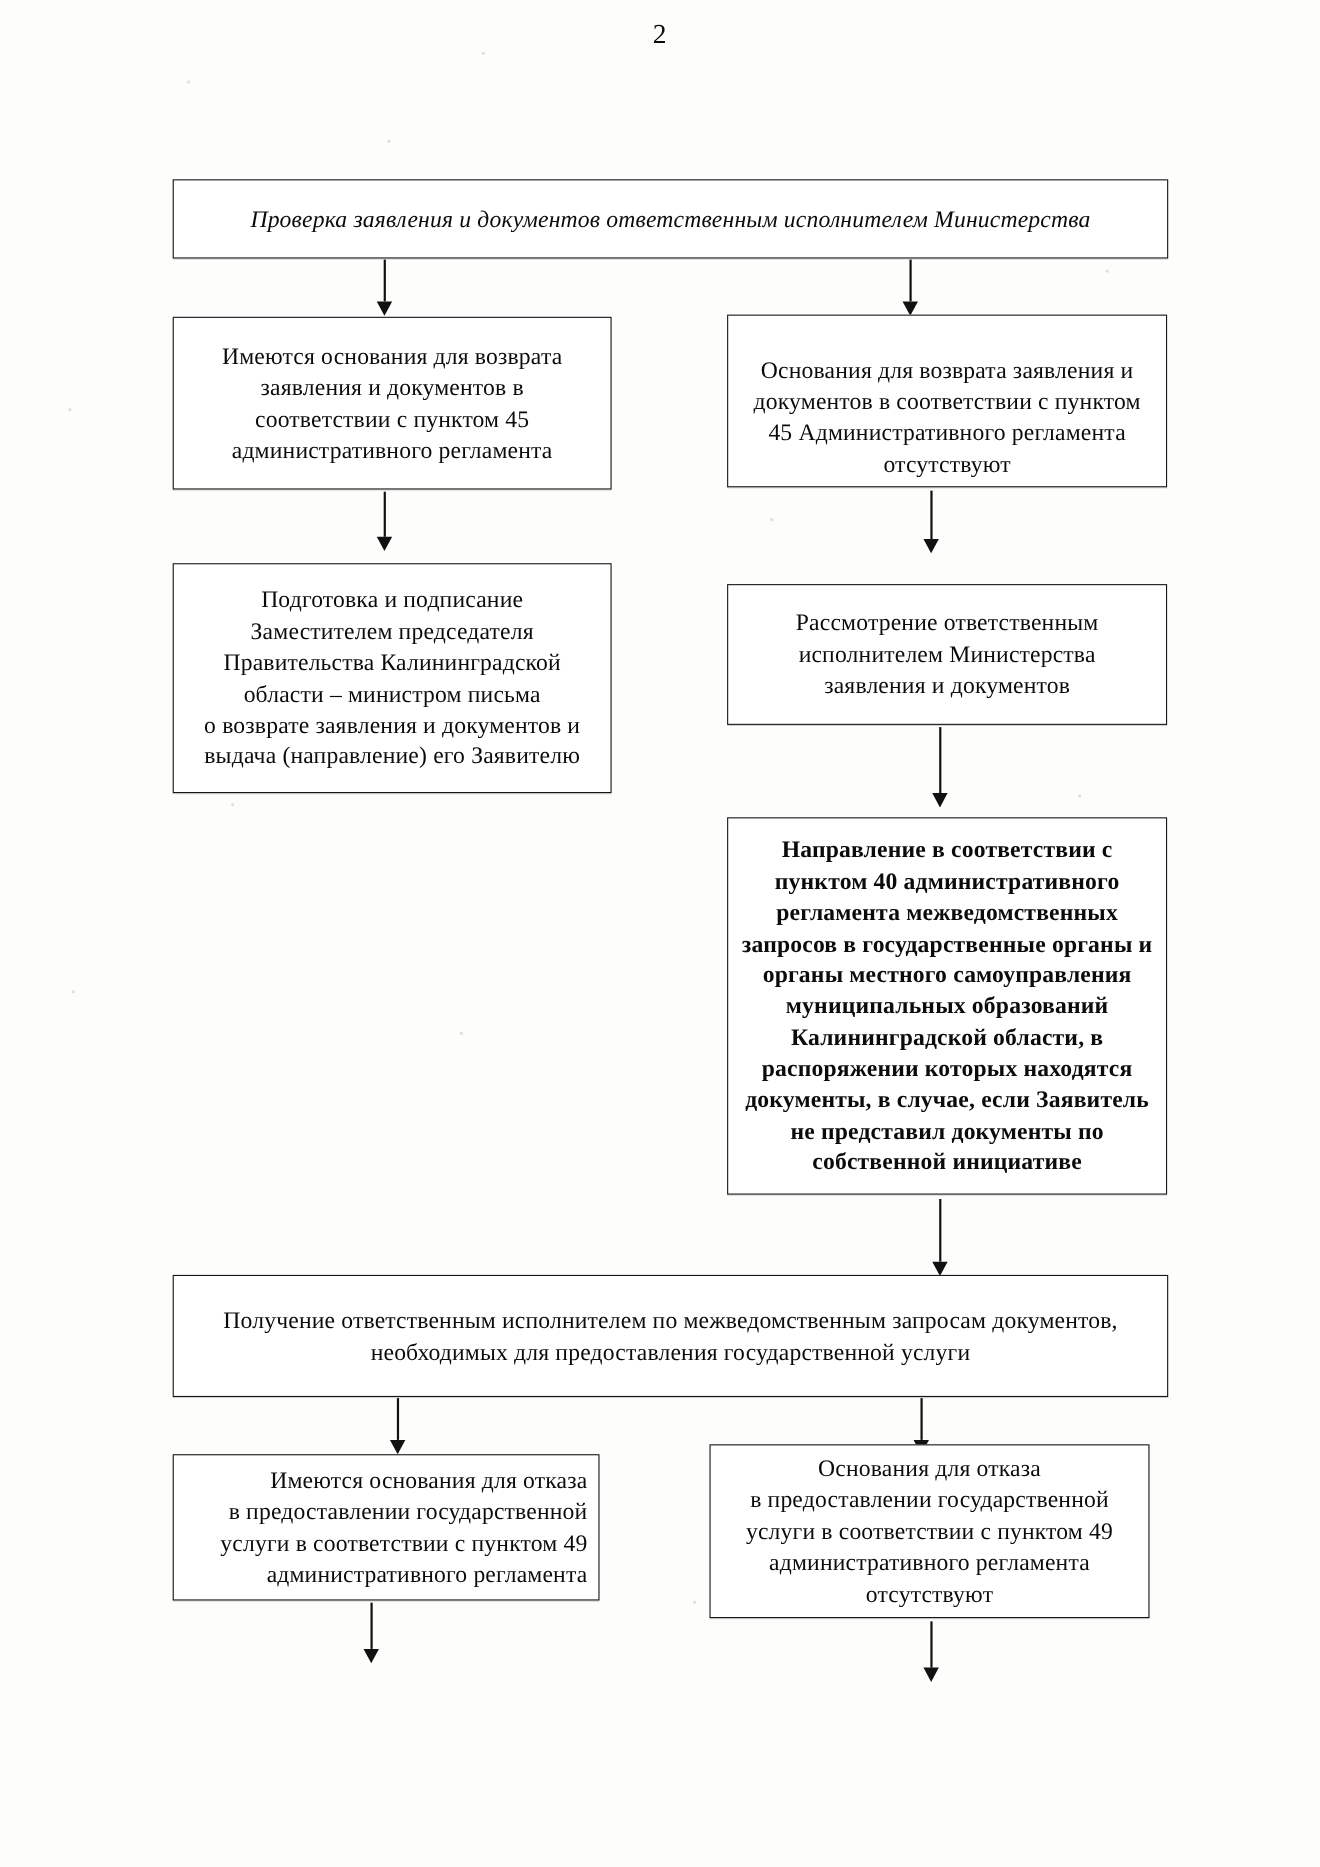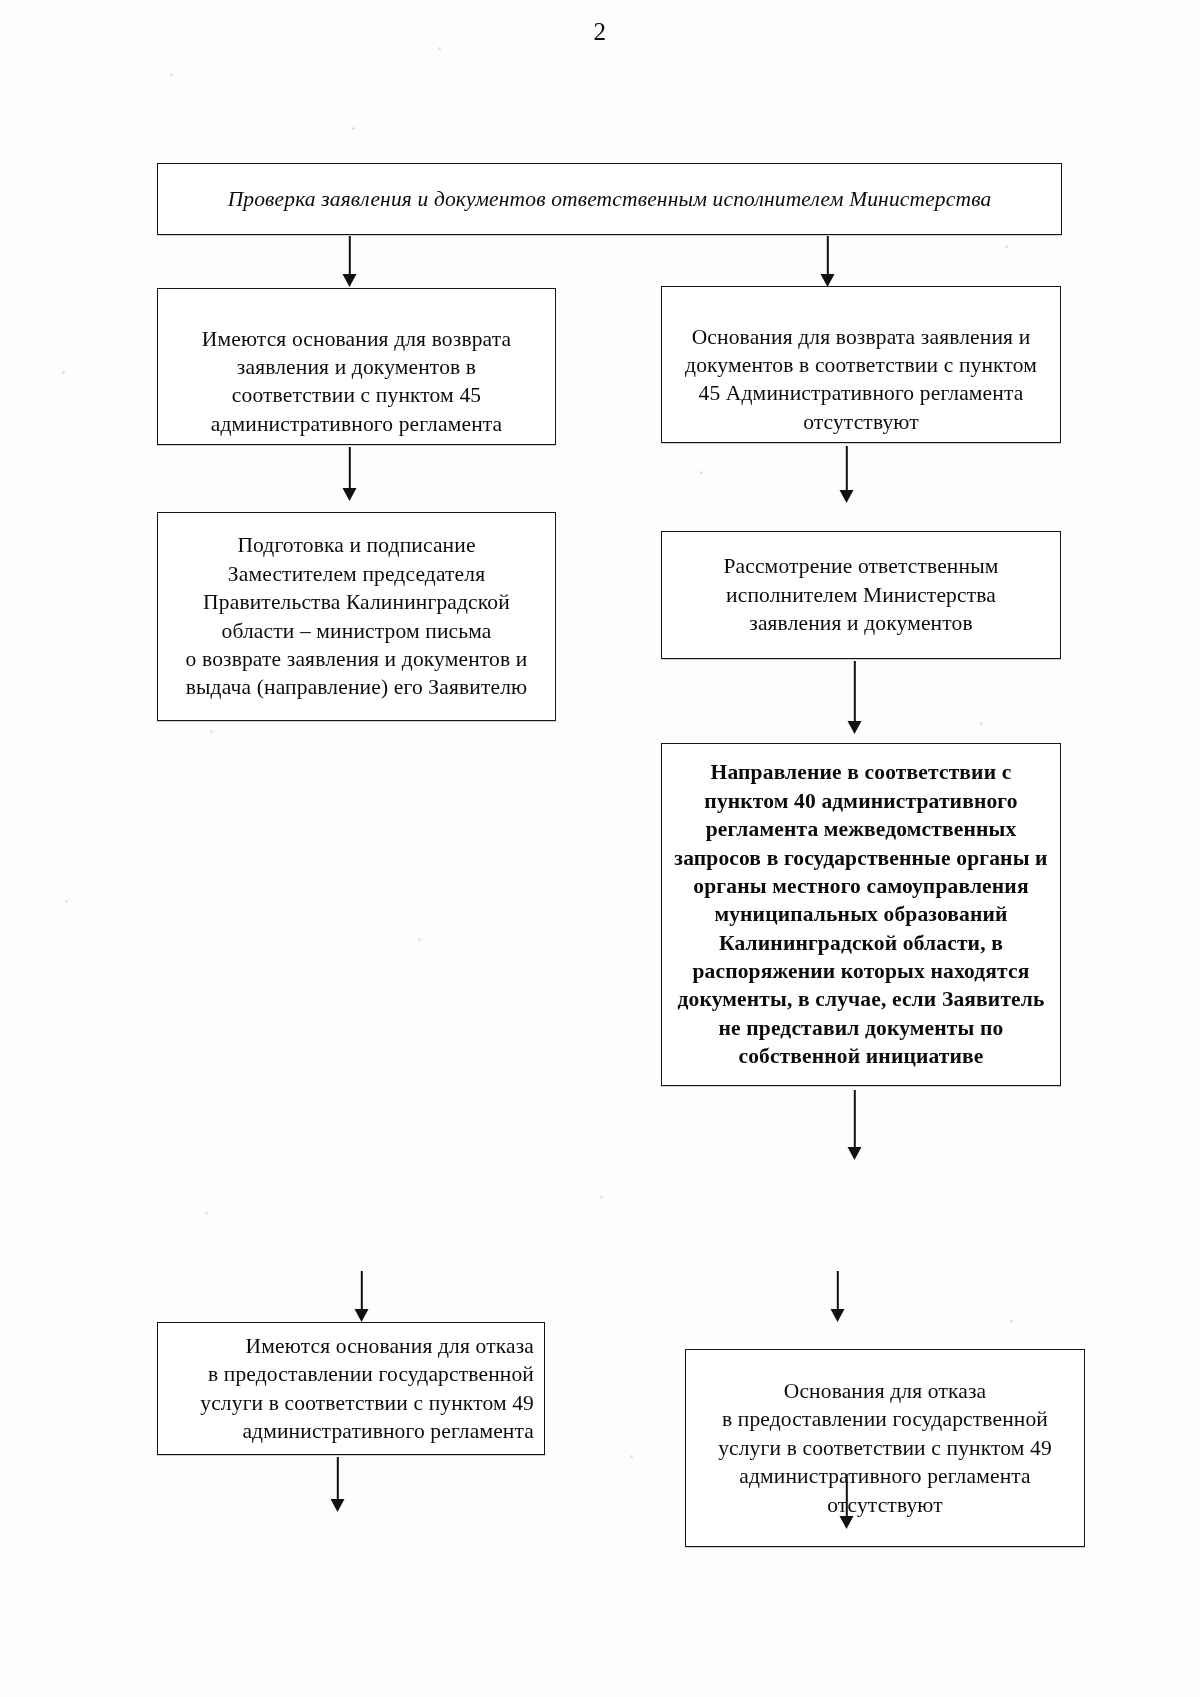--- a/index.html
+++ b/index.html
@@ -113,21 +113,21 @@
   <div class="arrow" style="left:350px; top:236px;">
     <div class="shaft" style="height:38px;"></div>
     <div class="head" style="top:38px;"></div>
   </div>
 
   <div class="arrow" style="left:828px; top:236px;">
     <div class="shaft" style="height:38px;"></div>
     <div class="head" style="top:38px;"></div>
   </div>
 
-  <div class="node" style="left:157px; top:288px; width:399px; height:157px;align-items:flex-end;">
+  <div class="node" style="left:157px; top:288px; width:399px; height:157px;">
     <span class="txt">Имеются основания для возврата
 заявления и документов в
 соответствии с пунктом 45
 административного регламента</span>
   </div>
 
   <div class="node" style="left:661px; top:286px; width:400px; height:157px;align-items:flex-end;">
     <span class="txt">Основания для возврата заявления и
 документов в соответствии с пунктом
 45 Административного регламента
@@ -176,39 +176,43 @@
 документы, в случае, если Заявитель
 не представил документы по
 собственной инициативе</span>
   </div>
 
   <div class="arrow" style="left:855px; top:1090px;">
     <div class="shaft" style="height:57px;"></div>
     <div class="head" style="top:57px;"></div>
   </div>
 
+  <div class="node" style="left:157px; top:1159px; width:905px; height:111px;">
+    <span class="txt">Получение ответственным исполнителем по межведомственным запросам документов,
+необходимых для предоставления государственной услуги</span>
+  </div>
 
   <div class="arrow" style="left:362px; top:1271px;">
     <div class="shaft" style="height:38px;"></div>
     <div class="head" style="top:38px;"></div>
   </div>
 
   <div class="arrow" style="left:838px; top:1271px;">
     <div class="shaft" style="height:38px;"></div>
     <div class="head" style="top:38px;"></div>
   </div>
 
   <div class="node" style="left:157px; top:1322px; width:388px; height:133px;text-align:right;">
     <span class="txt">Имеются основания для отказа
 в предоставлении государственной
 услуги в соответствии с пунктом 49
 административного регламента</span>
   </div>
 
-  <div class="node" style="left:685px; top:1313px; width:400px; height:198px;margin-top:36px;">
+  <div class="node" style="left:645px; top:1313px; width:400px; height:158px;">
     <span class="txt">Основания для отказа
 в предоставлении государственной
 услуги в соответствии с пунктом 49
 административного регламента
 отсутствуют</span>
   </div>
 
   <div class="arrow" style="left:338px; top:1457px;">
     <div class="shaft" style="height:42px;"></div>
     <div class="head" style="top:42px;"></div>

